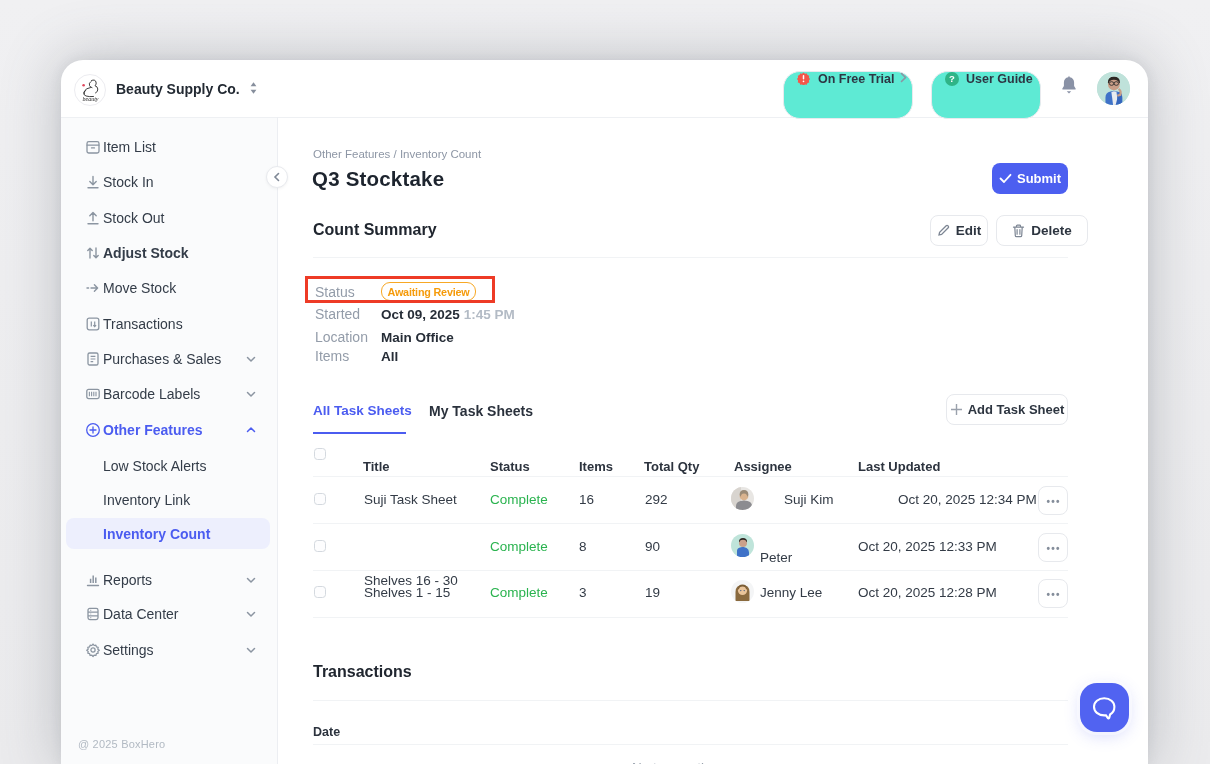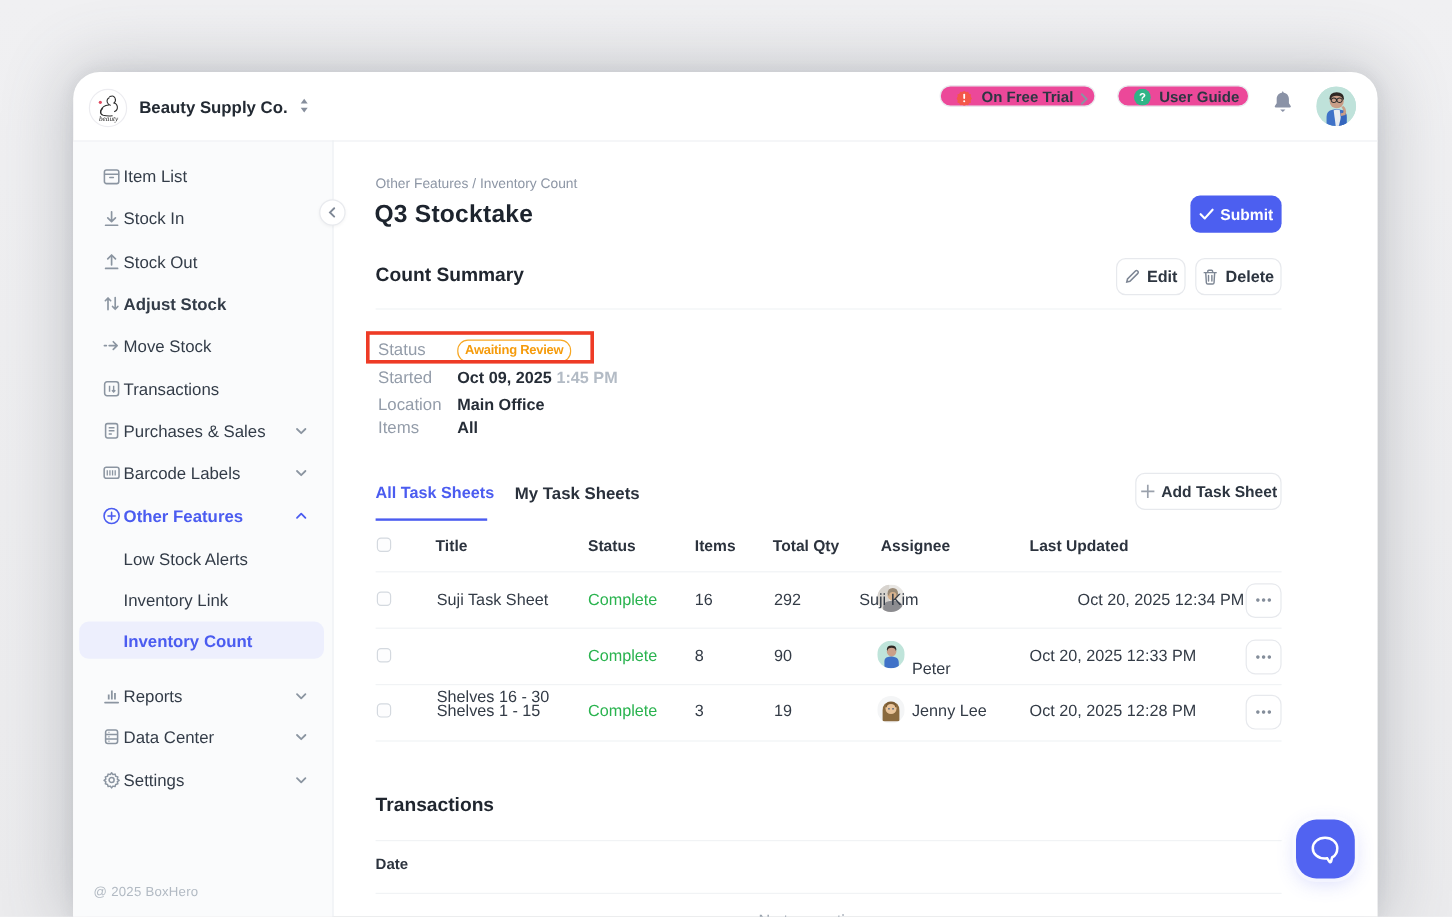--- a/index.html
+++ b/index.html
@@ -14,22 +14,22 @@
     background:#fff; border-radius:22px 22px 0 0;
     box-shadow:0 0 12px rgba(90,95,105,.10), 0 0 55px 4px rgba(90,95,105,.30);
   }
   
   .hdr-line { position:absolute; left:61px; top:117px; width:1087px; height:1px; background:#eef0f3; }
   .side-line { position:absolute; left:277px; top:117px; width:1px; height:647px; background:#eceef2; }
   .logo { position:absolute; left:74px; top:74px; width:32px; height:32px; border-radius:50%;
     background:#fff; border:1px solid #ececf0; }
   .brand { position:absolute; left:116px; top:81px; font-size:14px; font-weight:bold; color:#232a33; letter-spacing:0;}
   .sorticon { position:absolute; left:249px; top:81px; }
-  .pill { position:absolute; height:18px; top:71px; border:1px solid #e8eaee; border-radius:17px;
-    background:#ec4899; display:flex; align-items:flex-end; font-size:12.5px; font-weight:bold; color:#2d3643; white-space:nowrap; }
+  .pill { position:absolute; height:48px; top:71px; border:1px solid #e8eaee; border-radius:17px;
+    background:#5eead4; display:flex; align-items:flex-start; font-size:12.5px; font-weight:bold; color:#2d3643; white-space:nowrap; }
   #pill-trial { left:783px; width:130px; }
   #pill-guide { left:931px; width:110px; }
   .bell { position:absolute; left:1061px; top:75px; }
   .avatar-top { position:absolute; left:1097px; top:72px; width:33px; height:33px; border-radius:50%; overflow:hidden; background:#bfe2da; }
   
   .mi { position:absolute; left:62px; width:215px; height:35px; }
   .mi .ic { position:absolute; left:23px; top:50%; margin-top:-8px; width:16px; height:16px;}
   .mi .lb { position:absolute; left:41px; top:50%; transform:translateY(-50%); font-size:14px; color:#333c48; }
   .mi .ch { position:absolute; right:20px; top:50%; margin-top:-6px; }
   .mi.sub .lb { left:41px; }
@@ -56,21 +56,21 @@
     font-size:10.8px; font-weight:bold; padding:2.5px 5.5px; position:relative; top:-1px; letter-spacing:-0.2px;}
   .redbox { position:absolute; left:305px; top:276px; width:190px; height:27px; border:3px solid #ee3b26; }
   
   .tab1 { position:absolute; left:313px; top:403px; font-size:13.5px; font-weight:bold; color:#4b5cf0; }
   .tab2 { position:absolute; left:429px; top:403px; font-size:14px; font-weight:bold; color:#2a313c; }
   .tabline { position:absolute; left:313px; top:432px; width:93px; height:2px; background:#4b5cf0; }
   .btn-add { position:absolute; left:946px; top:394px; width:122px; height:31px; background:#fff; border:1px solid #e7e9ed;
     border-radius:8px; font-size:13px; font-weight:bold; color:#2d3540; display:flex; align-items:center; justify-content:center; gap:5px;}
   
   .cb { position:absolute; left:314px; width:11.5px; height:11.5px; border:1.5px solid #d4d9df; border-radius:3.5px; background:#fdfdfe; }
-  .th { position:absolute; font-size:13px; font-weight:bold; color:#2c333e; }
+  .th { position:absolute; font-size:13px; font-weight:bold; color:#2c333e;margin-top:12px; }
   .td { position:absolute; font-size:13.5px; color:#333b46; }
   .green { color:#2ab34f; }
   .av24 { position:absolute; width:23px; height:23px; border-radius:50%; overflow:hidden; }
   .btn-dots { position:absolute; left:1038px; width:30px; height:29px; border:1px solid #e7e9ed; border-radius:8px; background:#fff;}
   .btn-dots span { position:absolute; left:50%; top:50%; transform:translate(-50%,-50%); color:#848d9a; font-size:10px; font-weight:bold; letter-spacing:1.2px; text-indent:1.2px;}
   .chat { position:absolute; left:1080px; top:683px; width:49px; height:49px; background:#5163f1; border-radius:17px;
     box-shadow:0 0 0 3px rgba(255,255,255,.45), 0 4px 16px rgba(80,95,240,.22); }
 </style>
 </head>
 <body>
@@ -256,21 +256,21 @@
     </svg>
   Submit
 </div>
 <div class="h2" style="left:313px; top:221px;">Count Summary</div>
 <div class="btn-ghost" style="left:930px; width:58px;align-items:center;">
   <svg width="13" height="13" viewBox="0 0 13 13">
       <path d="M2 11 l0.6-2.6 L9.2 1.8 a1.2 1.2 0 0 1 1.7 0 l0.3 0.3 a1.2 1.2 0 0 1 0 1.7 L4.6 10.4 Z" fill="none" stroke="#7d8694" stroke-width="1.3"></path>
     </svg>
   Edit
 </div>
-<div class="btn-ghost" style="left:996px; width:72px;">
+<div class="btn-ghost" style="left:996px; width:92px;">
   <svg width="13" height="14" viewBox="0 0 13 14">
       <path d="M1.5 3.2 h10 M4.5 3 v-1 a0.8 0.8 0 0 1 .8 -.8 h2.4 a0.8 0.8 0 0 1 .8 .8 v1 M2.8 3.4 l0.5 8.2 a1.2 1.2 0 0 0 1.2 1.1 h4 a1.2 1.2 0 0 0 1.2 -1.1 l0.5 -8.2 M5.1 5.5 v4.7 M7.9 5.5 v4.7" fill="none" stroke="#7d8694" stroke-width="1.2" stroke-linecap="round"></path>
     </svg>
   Delete
 </div>
 <div class="divider" style="top:257px;"></div>
 
 <div class="frow" style="top:283px;"><span class="k">Status</span><span class="badge">Awaiting Review</span></div>
 <div class="frow" style="top:306px;"><span class="k">Started</span><span class="v">Oct 09, 2025</span> <span class="vg">1:45 PM</span></div>
 <div class="frow" style="top:329px;"><span class="k">Location</span><span class="v">Main Office</span></div>
@@ -303,21 +303,21 @@
 <div class="td" style="left:645px; top:492px;">292</div>
 <div class="av24" style="left:731px; top:487px;">
   <svg width="23" height="23" viewBox="0 0 23 23">
       <rect width="23" height="23" fill="#e8e6e3"></rect>
       <rect x="0" y="0" width="10" height="23" fill="#d8d4cf"></rect>
       <circle cx="13" cy="9" r="4.4" fill="#d9b38e"></circle>
       <path d="M8.6 8 q0-5 4.4-5 q4.4 0 4.4 5 l-1.4 2 q.4-3.6-3-3.6 q-3.4 0-3 3.6 z" fill="#9a8a76"></path>
       <path d="M5 23 v-4 q0-4 4.5-5 l3.5-.6 3.5.6 q4.5 1 4.5 5 v4 z" fill="#8c8c90"></path>
     </svg>
 </div>
-<div class="td" style="left:716px; top:492px;">Suji Kim</div>
+<div class="td" style="left:784px; top:492px;">Suji Kim</div>
 <div class="td" style="left:898px; top:492px;">Oct 20, 2025 12:34 PM</div>
 <div class="btn-dots" style="top:486px;">
     <span>•••</span>
   </div>
 <div class="divider" style="top:523px;"></div>
 
 <div class="cb" style="top:540px;"></div>
 <div class="td" style="left:364px; top:539px;margin-top:34px;">Shelves 16 - 30</div>
 <div class="td green" style="left:490px; top:539px;">Complete</div>
 <div class="td" style="left:579px; top:539px;">8</div>

